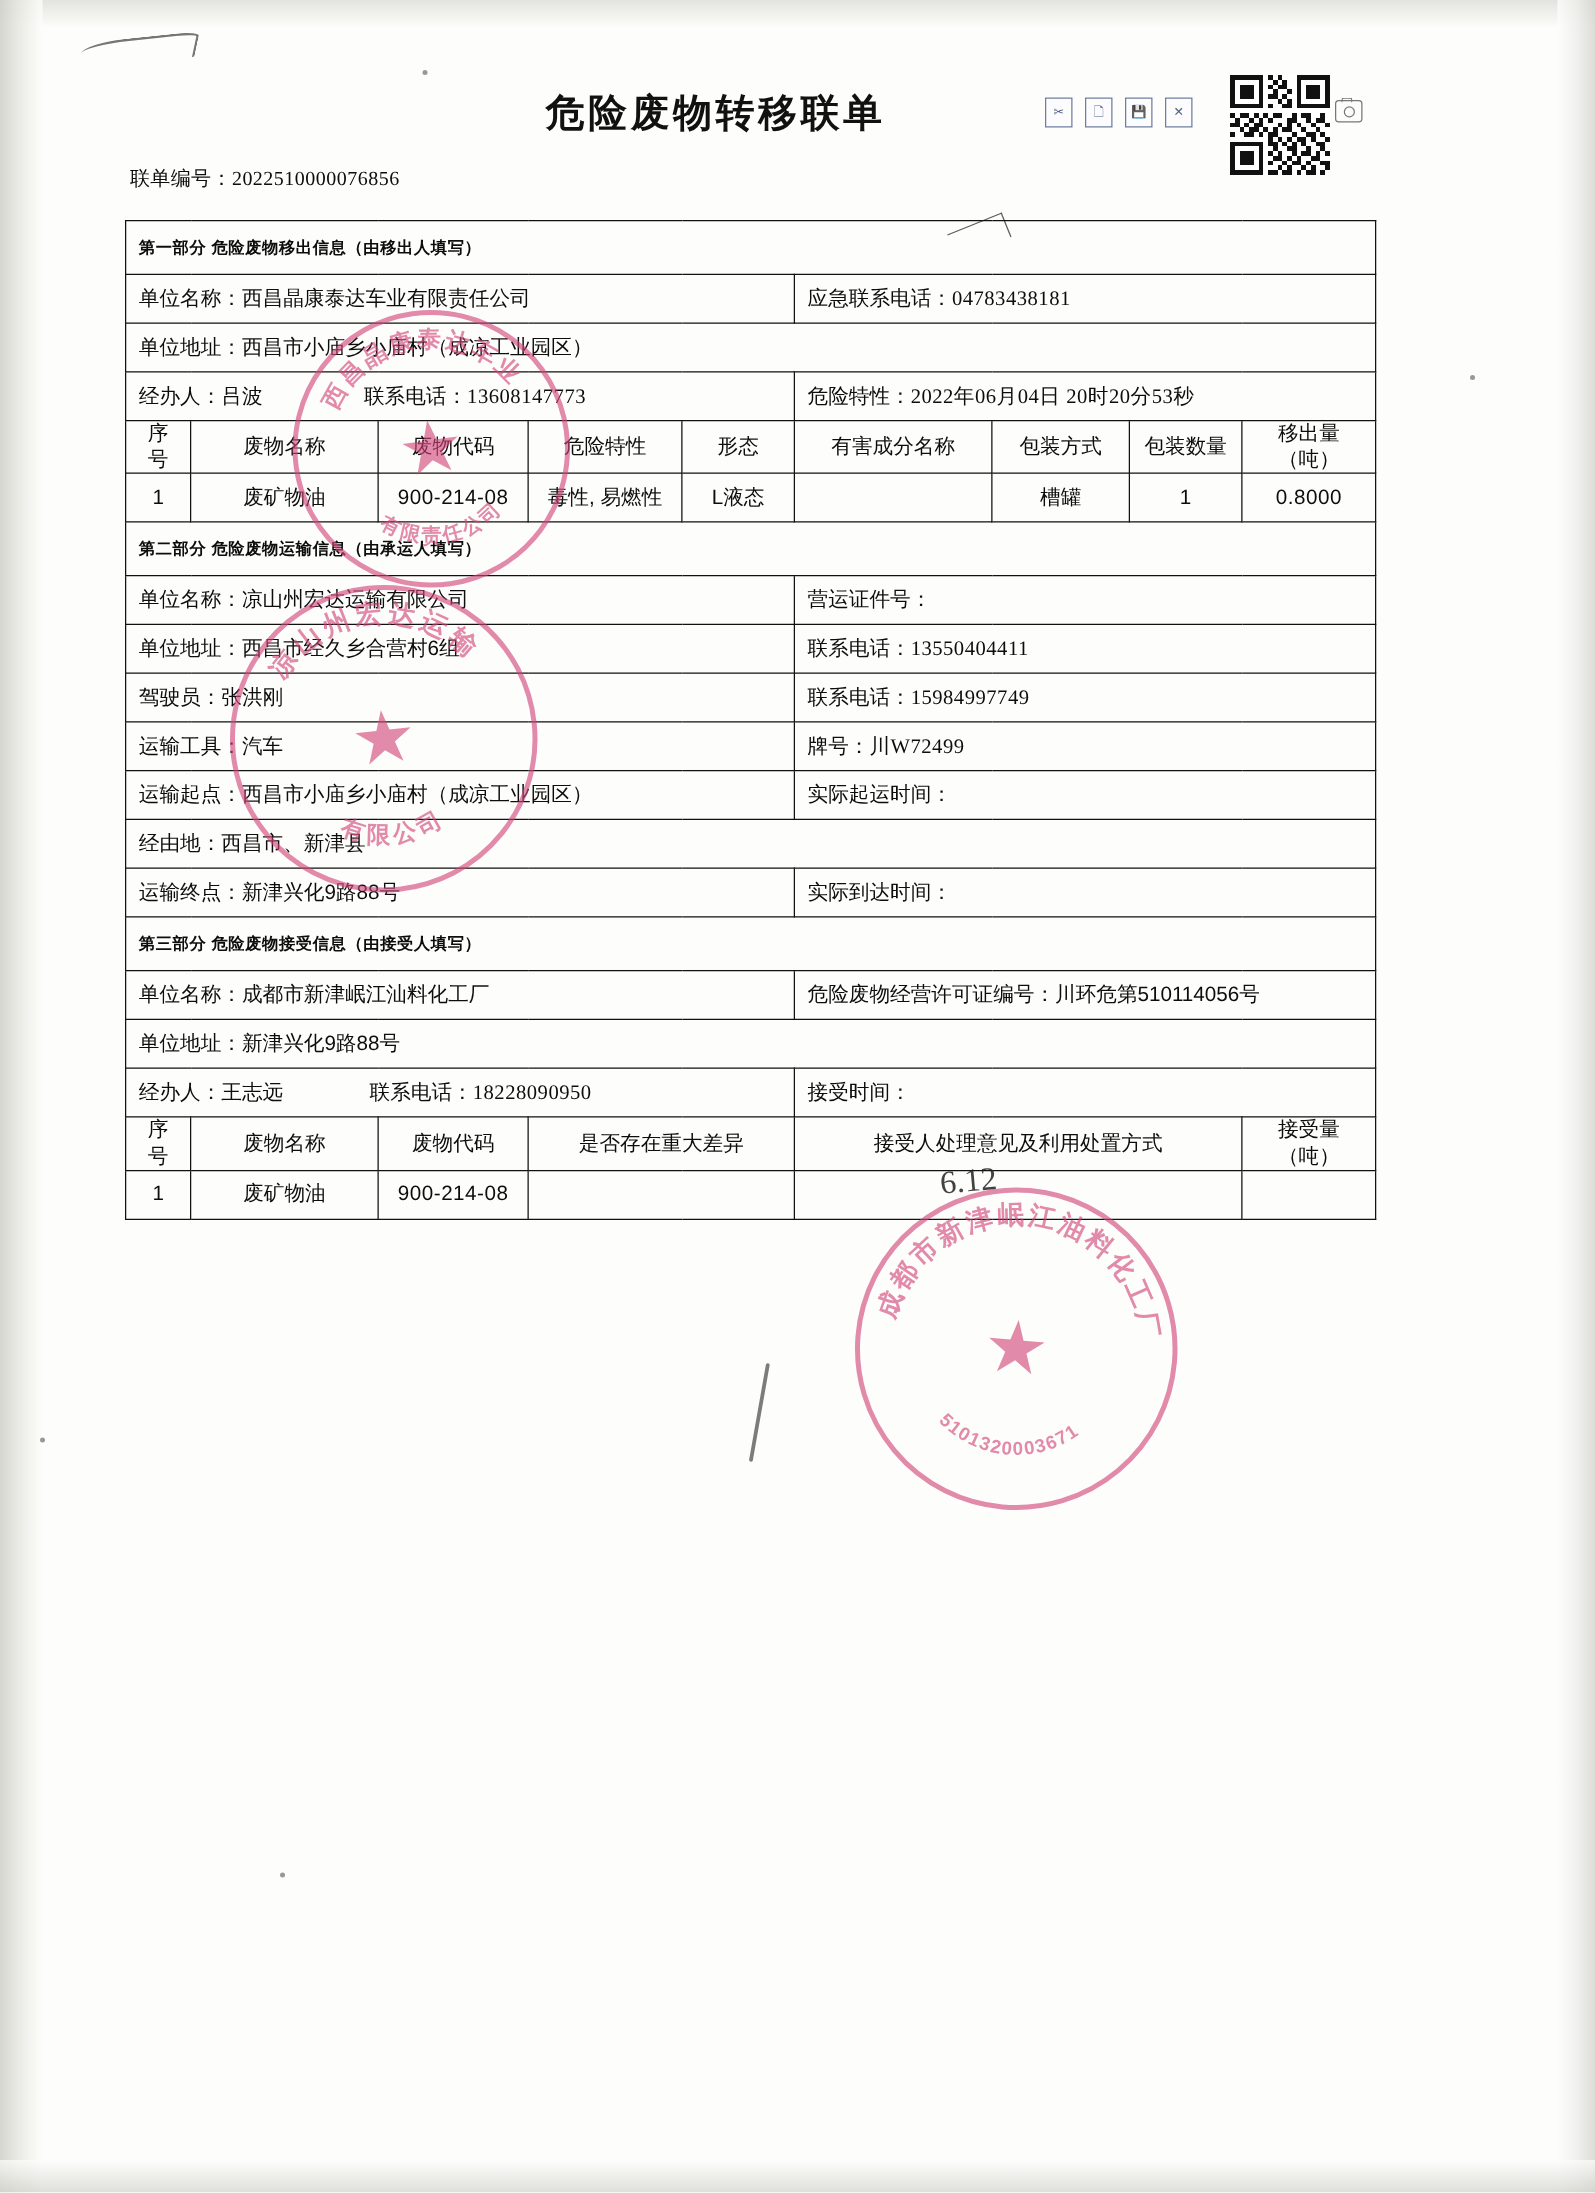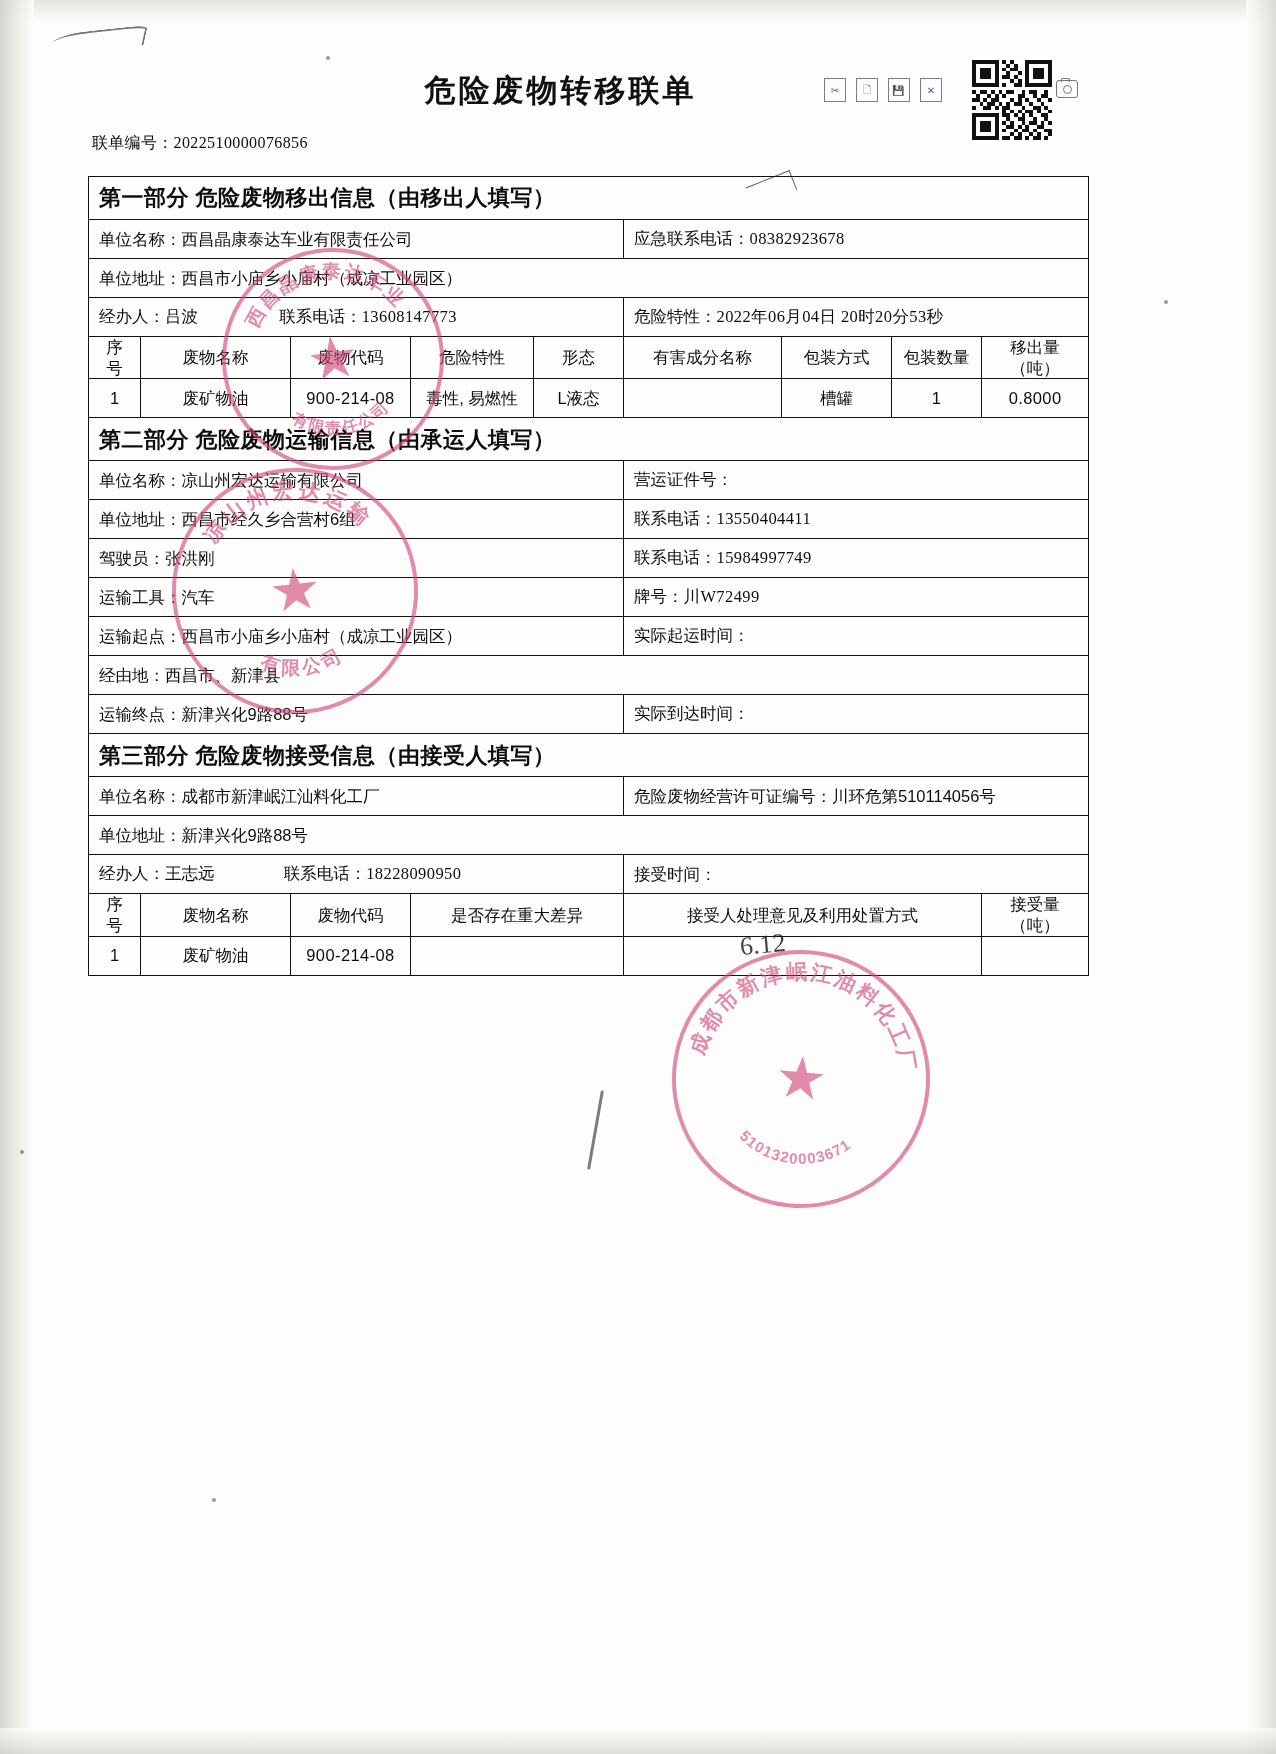--- a/index.html
+++ b/index.html
@@ -46,21 +46,21 @@
   .scan-edge-bottom {
     position: absolute;
     left: 0; right: 0; bottom: 0;
     height: 26px;
     background: linear-gradient(to top, #d2d2cc 0%, #fdfdfb 100%);
     opacity: .7;
   }
 
   .content {
     position: absolute;
-    left: 4px; top: 0;
+    left: 16px; top: 0;
     width: 1113px;
     height: 1754px;
   }
 
   
   .doc-title {
     position: absolute;
     left: 0; right: 0;
     top: 70px;
     text-align: center;
@@ -145,21 +145,21 @@
     border: 1px solid #111;
     padding: 0 10px;
     font-size: 16.5px;
     line-height: 1.25;
     vertical-align: middle;
     height: 38px;
     font-family: "Liberation Sans", "DejaVu Sans", sans-serif;
   }
   .section-head td {
     font-weight: bold;
-    font-size: 22px;
+    font-size: 13px;
     height: 42px;
     letter-spacing: .5px;
   }
   .cell-label {
     white-space: nowrap;
     text-align: right;
   }
   .th-cell {
     text-align: center;
     height: 40px;
@@ -424,21 +424,21 @@
 
     <tbody>
         <tr class="section-head">
       <td colspan="10">第一部分  危险废物移出信息（由移出人填写）</td>
     </tr>
     <tr>
       <td colspan="6">
         <span class="cell-label">单位名称：</span><span class="val">西昌晶康泰达车业有限责任公司</span>
       </td>
       <td colspan="4">
-        <span class="cell-label">应急联系电话：</span><span class="mono">08382923678</span>
+        <span class="cell-label">应急联系电话：</span><span class="mono">04783438181</span>
       </td>
     </tr>
     <tr>
       <td colspan="10">
         <span class="cell-label">单位地址：</span><span class="val">西昌市小庙乡小庙村（成凉工业园区）</span>
       </td>
     </tr>
     <tr>
       <td colspan="6">
         <span class="cell-label">经办人：</span><span class="val">吕波</span>

